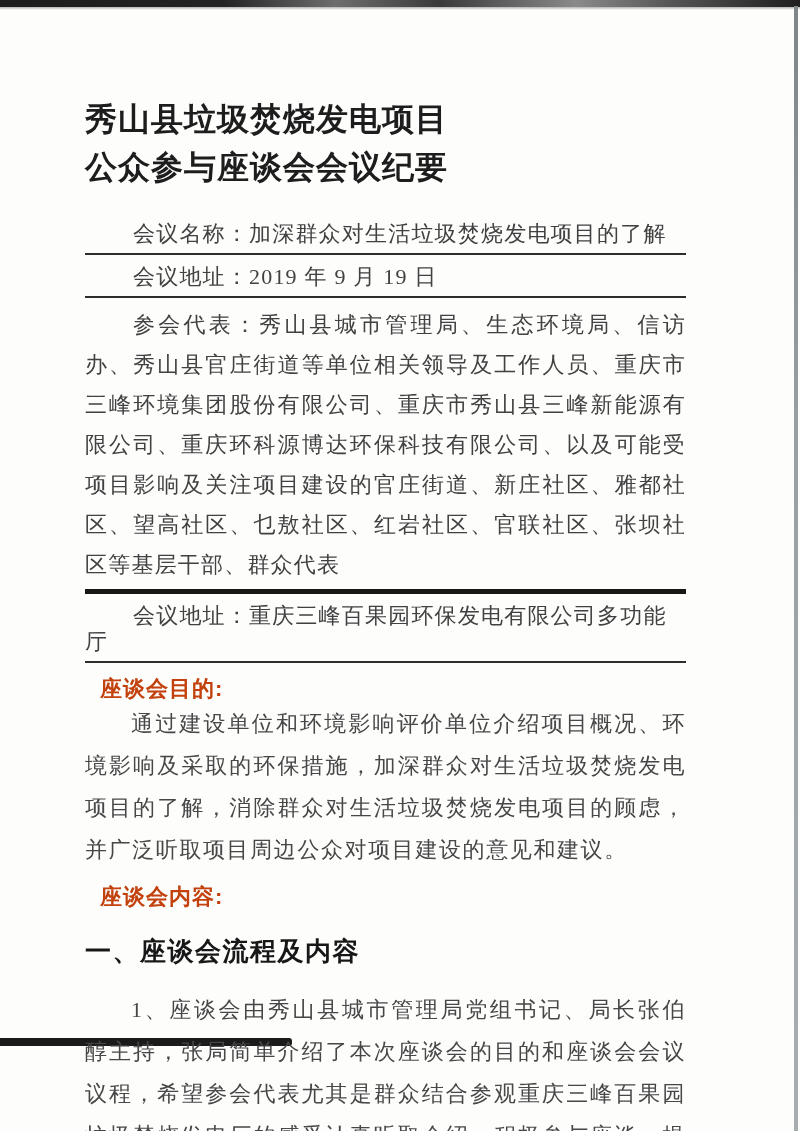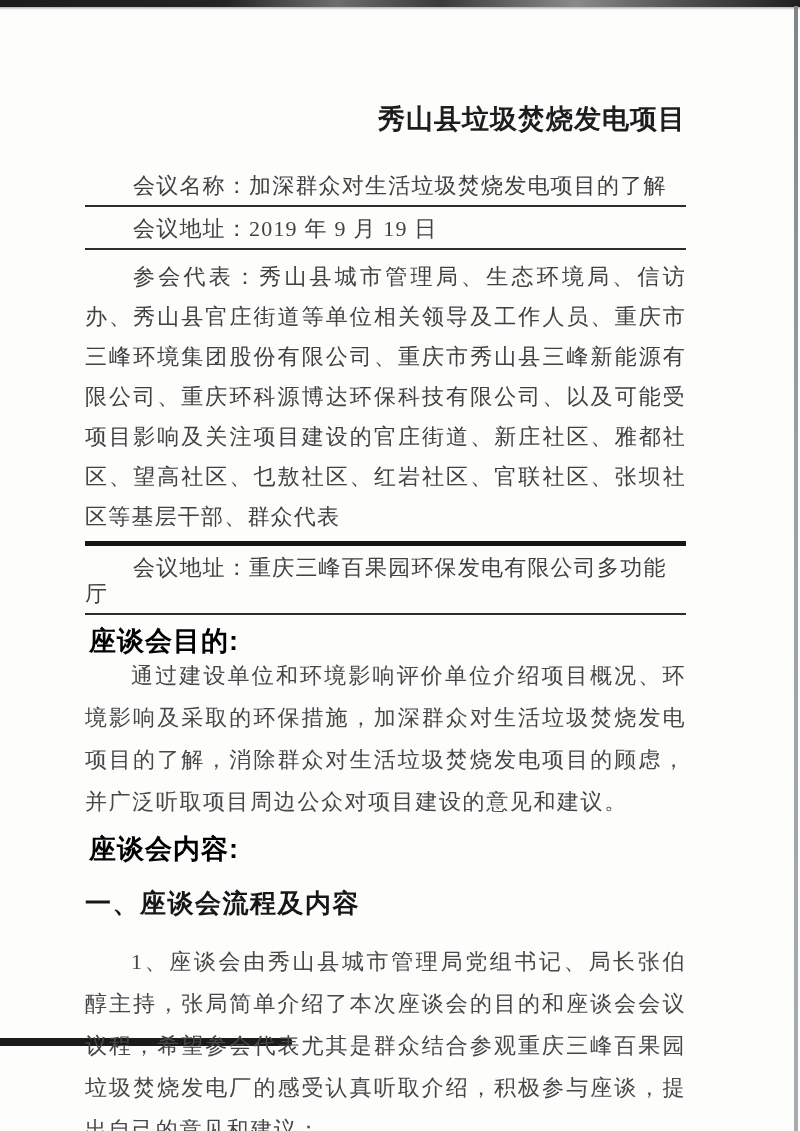--- a/index.html
+++ b/index.html
@@ -24,42 +24,42 @@
   .scan-bottom-strip{
     position:absolute;left:0;top:1038px;width:292px;height:8px;
     background:#1b1b1b;border-radius:0 3px 3px 0;
   }
   
   .content{
     position:absolute;left:85px;top:95px;width:601px;
     color:#454545;font-size:22px;
   }
   .doc-title{
-    margin:0 0 21px 0;text-align:right;
-    font-size:27px;line-height:48px;font-weight:bold;color:#1d1d1d;
+    margin:0 0 21px 0;text-align:left;
+    font-size:32px;line-height:48px;font-weight:bold;color:#1d1d1d;
     letter-spacing:1px;
   }
   .info-table{width:100%;}
   .info-row{
     margin:0;padding:9px 0 6px 0;
     text-indent:48px;line-height:26px;
     letter-spacing:1.2px;color:#414141;
     border-bottom:2px solid #2d2d2d;
   }
   .info-row.participants{
     padding:7px 0 4px 0;
     line-height:40px;
     text-align:justify;text-align-last:left;
     border-bottom:5px solid #171717;
   }
   .sec-heading{
-    margin:12px 0 0 4px;
+    margin:12px 0 0 15px;
     font-family:"Liberation Sans","DejaVu Sans",sans-serif;
-    font-weight:bold;font-size:27px;line-height:28px;
-    color:#000000;letter-spacing:1px;
+    font-weight:bold;font-size:22px;line-height:28px;
+    color:#c2410c;letter-spacing:1px;
   }
   .body-para{
     margin:0 0 0 0;
     text-indent:46px;line-height:42px;
     text-align:justify;text-align-last:left;
     letter-spacing:1.6px;color:#474747;
   }
   .sub-heading{
     margin:26px 0 0 0;
     font-family:"Liberation Sans","DejaVu Sans",sans-serif;
@@ -73,20 +73,21 @@
 
 <div class="scan-top"></div>
 <div class="scan-top-shadow"></div>
 <div class="scan-right"></div>
 <div class="scan-bottom-strip"></div>
 
 <div class="content">
 
   <h1 class="doc-title">
     <span>秀山县垃圾焚烧发电项目</span><br>
+    <span>公众参与座谈会会议纪要</span>
   </h1>
 
   <div class="info-table">
     <p class="info-row"><span>会议名称：</span><span>加深群众对生活垃圾焚烧发电项目的了解</span></p>
     <p class="info-row"><span>会议地址：</span><span>2019 年 9 月 19 日</span></p>
     <p class="info-row participants"><span>参会代表：</span><span>秀山县城市管理局、生态环境局、信访办、秀山县官庄街道等单位相关领导及工作人员、重庆市三峰环境集团股份有限公司、重庆市秀山县三峰新能源有限公司、重庆环科源博达环保科技有限公司、以及可能受项目影响及关注项目建设的官庄街道、新庄社区、雅都社区、望高社区、乜敖社区、红岩社区、官联社区、张坝社区等基层干部、群众代表</span></p>
     <p class="info-row"><span>会议地址：</span><span>重庆三峰百果园环保发电有限公司多功能厅</span></p>
   </div>
 
   <h2 class="sec-heading">座谈会目的:</h2>

